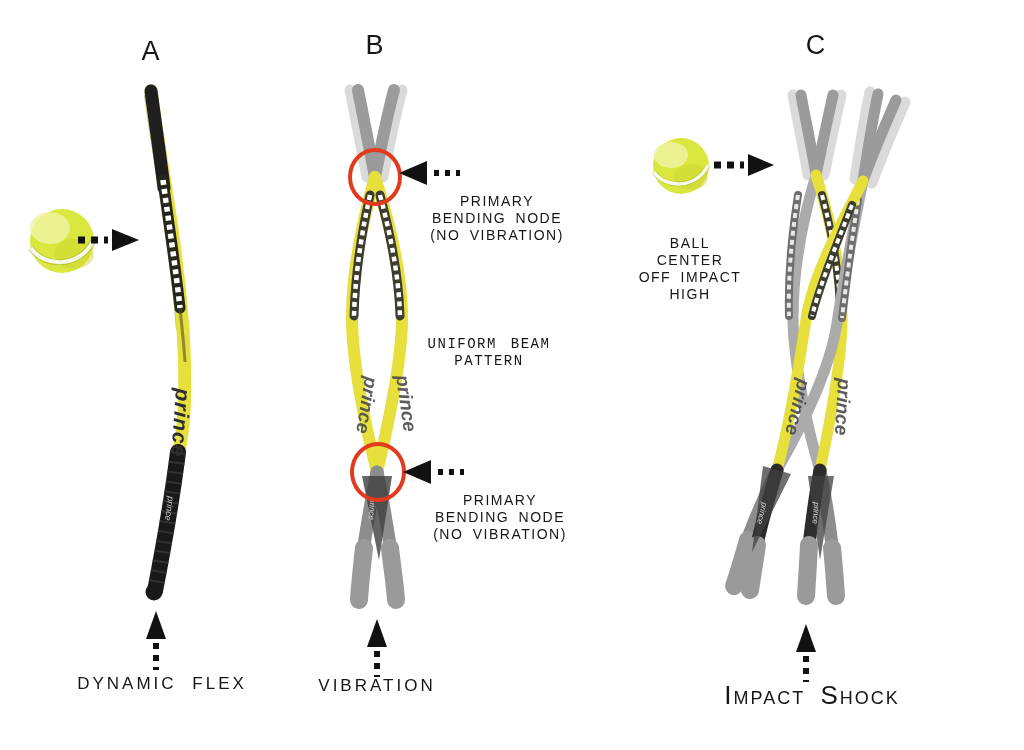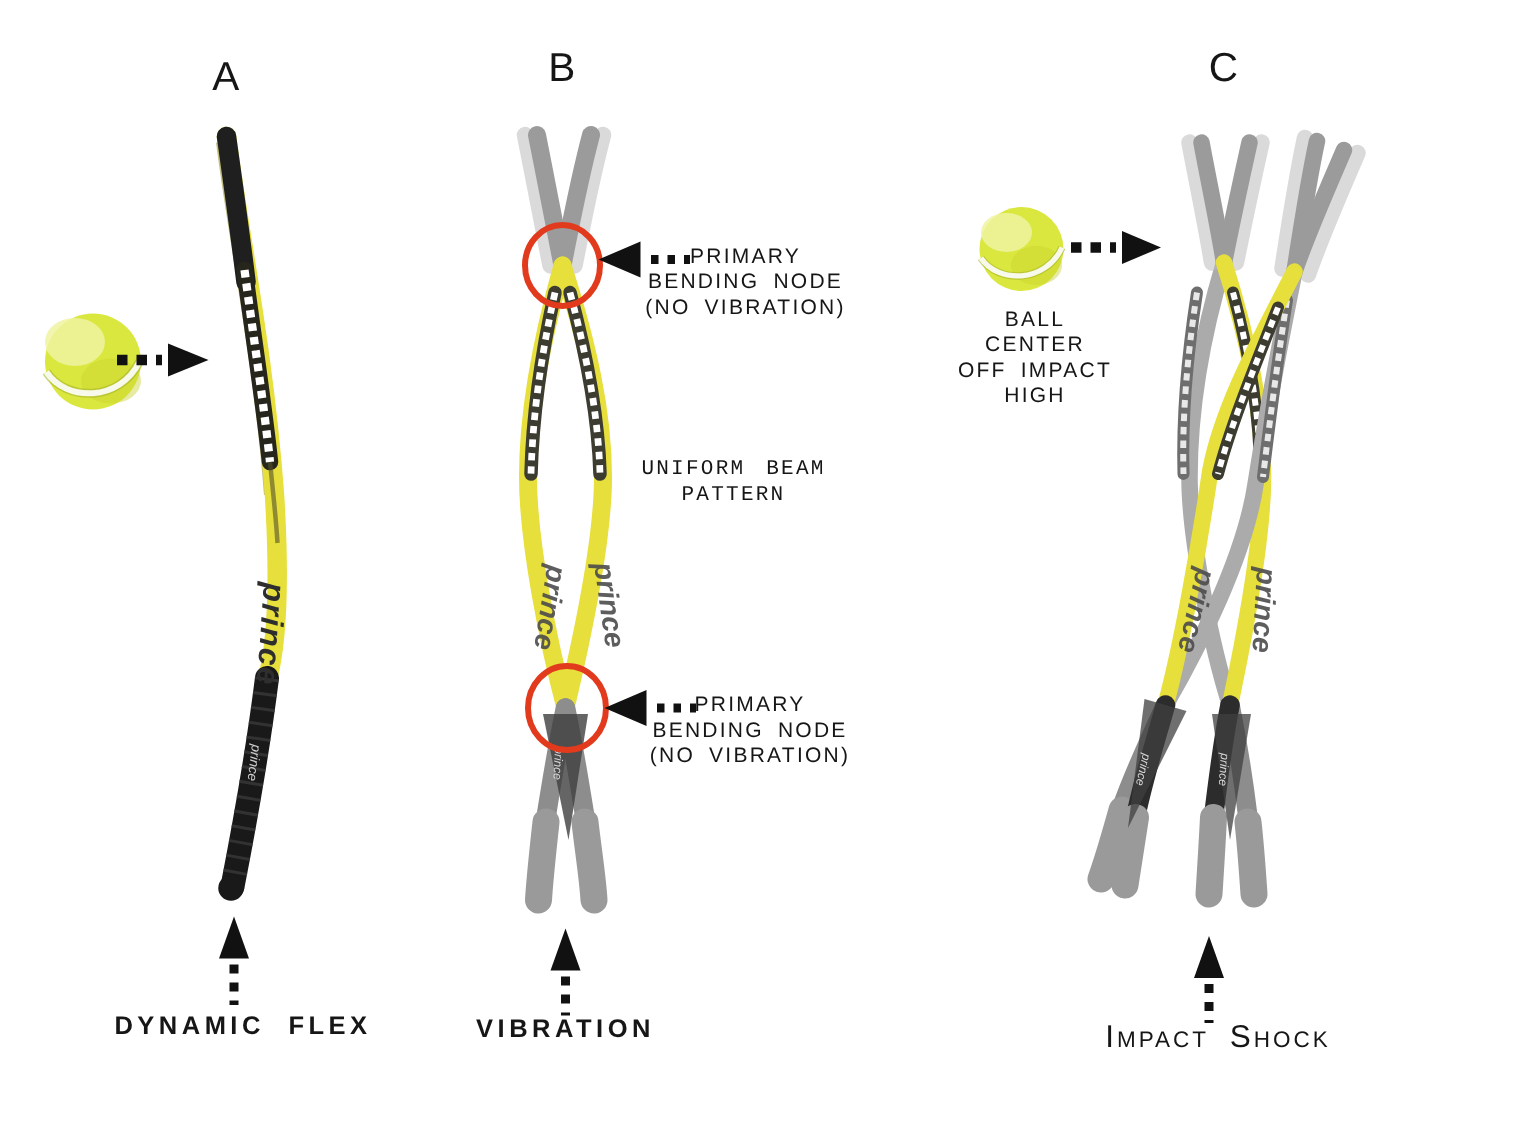--- a/index.html
+++ b/index.html
@@ -13,23 +13,23 @@
   .gfx{position:absolute;left:0;top:0;}
   .lbl{
     position:absolute;
     color:#161616;
     white-space:nowrap;
     text-align:center;
     transform:translateX(-50%);
     font-family:"Liberation Sans",sans-serif;
   }
   .panel-label{font-size:27px;letter-spacing:1px;}
-  .caption{font-size:17px;letter-spacing:3px;word-spacing:8px;line-height:23px;font-weight:bold;}
-  .anno{font-size:14px;letter-spacing:1.5px;word-spacing:4px;line-height:17px;}
-  .smallcaps{font-variant:small-caps;font-size:21px;letter-spacing:2px;word-spacing:6px;}
+  .caption{font-size:17px;letter-spacing:3px;word-spacing:8px;line-height:23px;}
+  .anno{font-size:14px;letter-spacing:1.5px;word-spacing:4px;line-height:17px;margin-top:31px;}
+  .smallcaps{font-variant:small-caps;font-size:26px;letter-spacing:2px;word-spacing:6px;}
   .line{display:block;}
 </style>
 </head>
 <body>
 
 <div class="canvas">
 
   <svg class="gfx" width="1024" height="750" viewBox="0 0 1024 750">
 
     <g>

